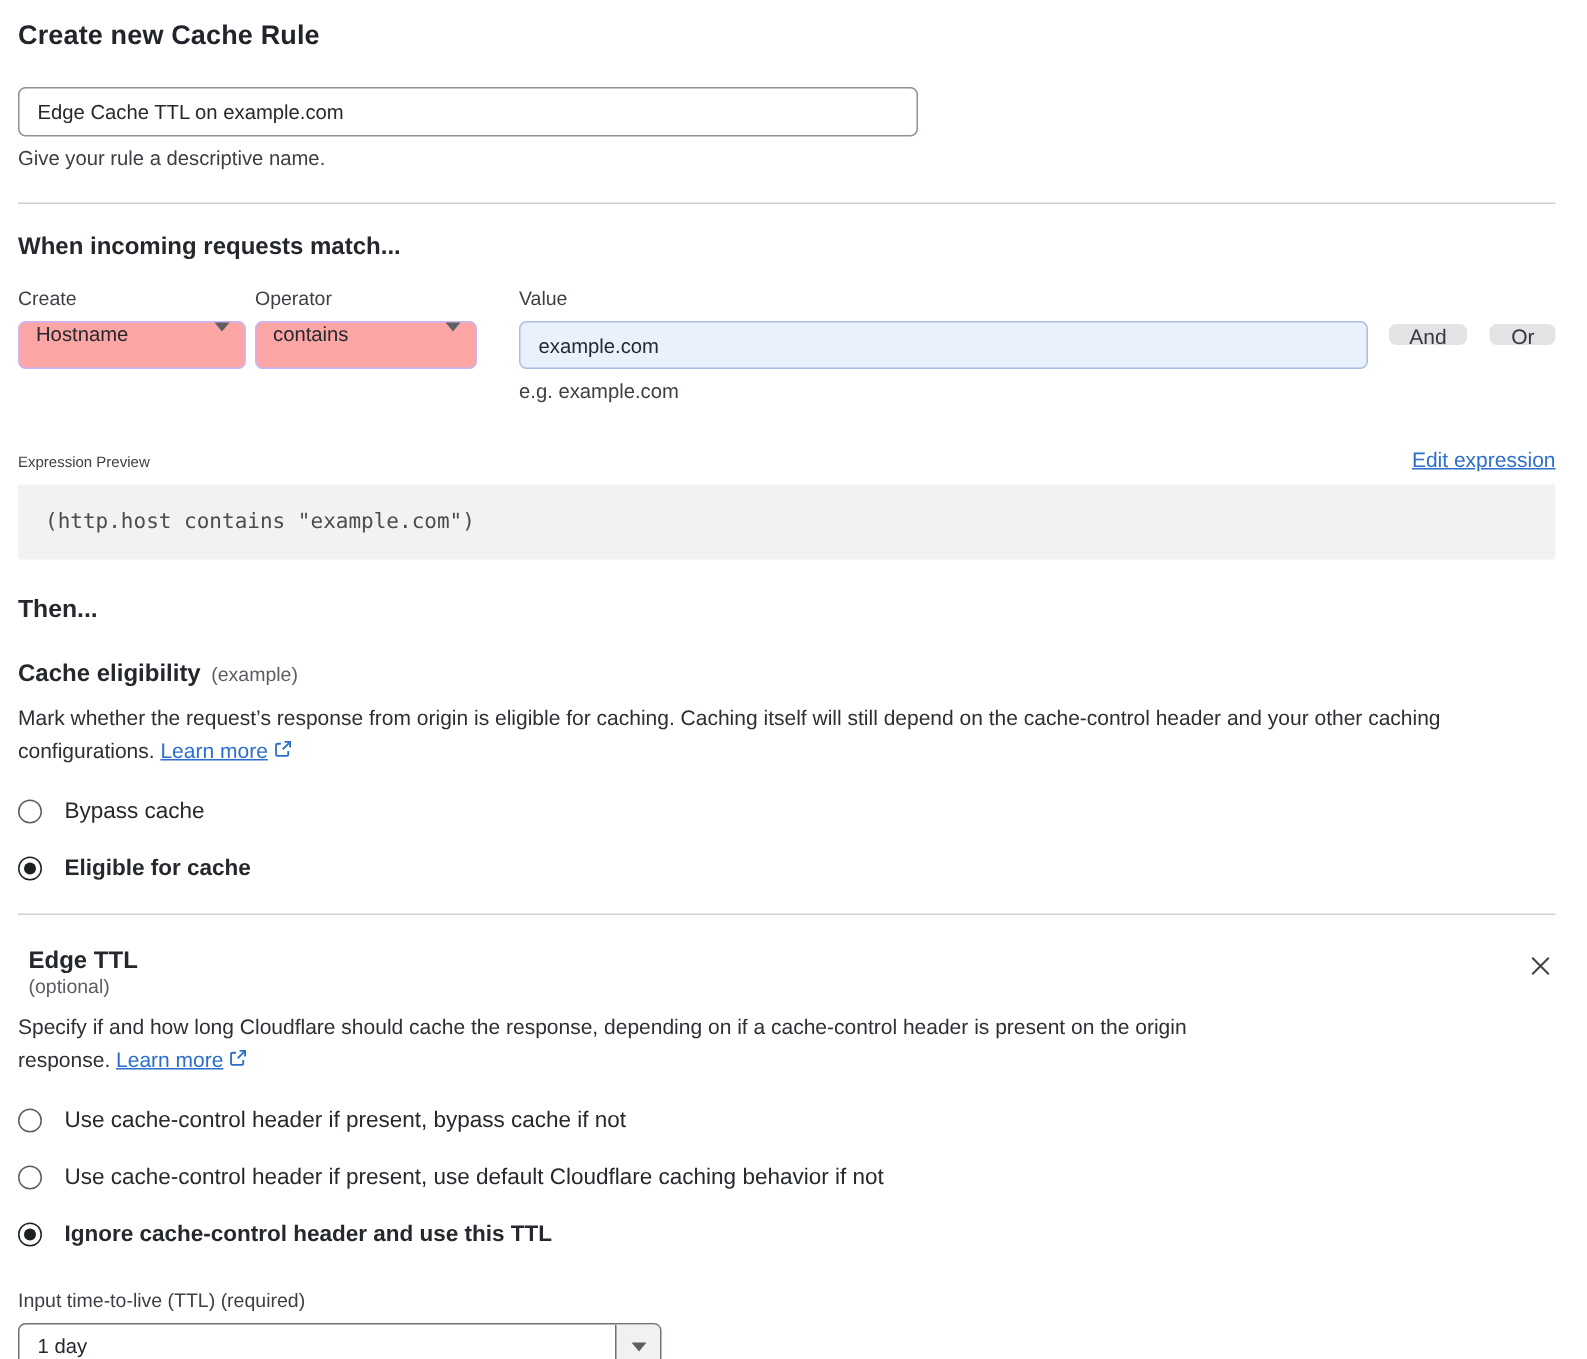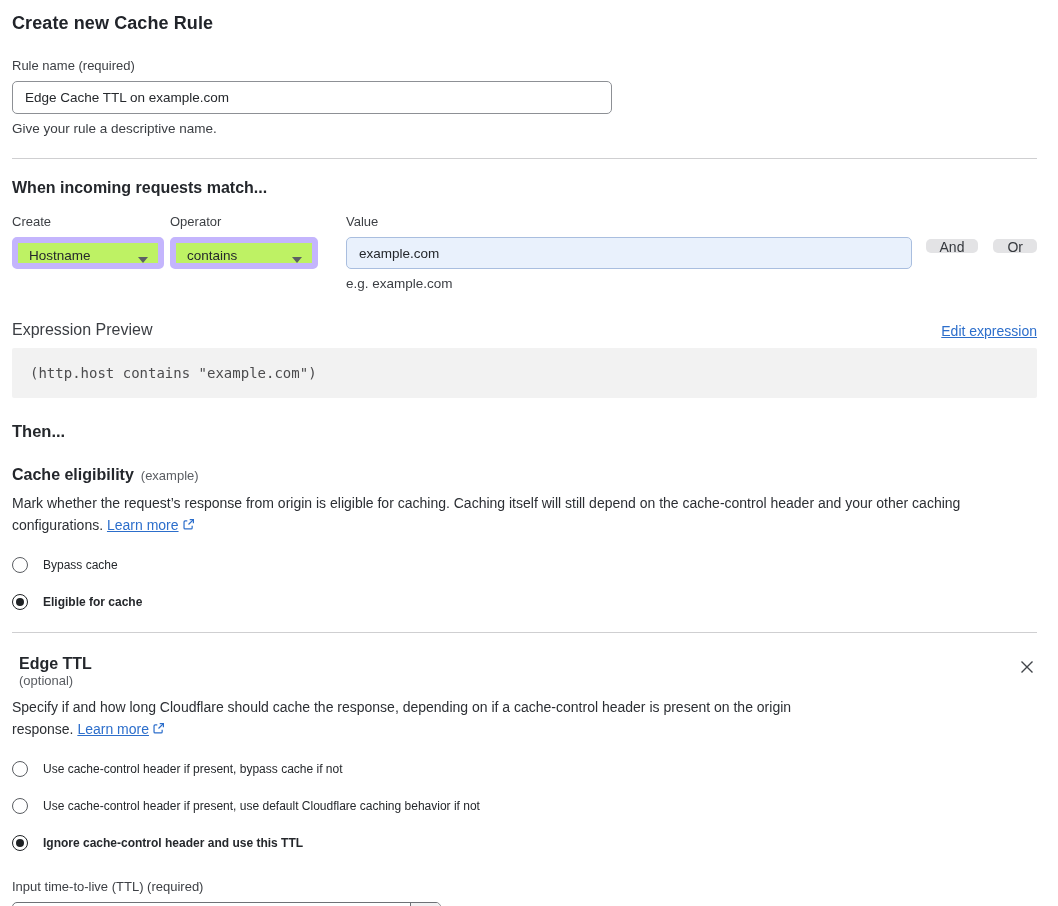--- a/index.html
+++ b/index.html
@@ -60,25 +60,25 @@
   }
 
   
   .match-row { display: flex; margin-top: 17px; }
   .match-col-field { width: 152px; }
   .match-col-operator { width: 148px; margin-left: 6px; }
   .match-col-value { flex: 1; margin-left: 28px; }
 
   .select-box {
     height: 32px;
-    border: 6px solid #c4b5fd;
-    border-radius: 5px;
-    background: #bef264;
-    display: flex;
-    align-items: flex-end;
+    border: 1px solid #c4b5fd;
+    border-radius: 5px;
+    background: #fca5a5;
+    display: flex;
+    align-items: flex-start;
     justify-content: space-between;
     padding: 0 10px 0 11px;
     font-size: 13.5px;
     color: #25282c;
     cursor: pointer;
   }
   .caret {
     width: 0; height: 0;
     border-left: 5px solid transparent;
     border-right: 5px solid transparent;
@@ -114,21 +114,21 @@
   .conn-btn.and { margin-left: 14px; }
   .conn-btn.or { margin-left: 15px; }
 
   
   .expr-header {
     display: flex;
     justify-content: space-between;
     align-items: flex-end;
     margin-top: 30px;
   }
-  .expr-label { font-size: 16px; color: #3b3e43; }
+  .expr-label { font-size: 10px; color: #3b3e43; }
   a.link {
     color: #2c6ecb;
     text-decoration: underline;
     font-size: 14px;
     cursor: pointer;
   }
   .code-block {
     margin-top: 9px;
     background: #f2f2f2;
     border-radius: 2px;
@@ -177,21 +177,21 @@
     justify-content: center;
   }
   .radio-row.selected .radio-circle { border-color: #1e2124; }
   .radio-dot {
     width: 8px; height: 8px;
     border-radius: 50%;
     background: #1e2124;
     display: none;
   }
   .radio-row.selected .radio-dot { display: block; }
-  .radio-label { font-size: 12px; color: #25282c; margin-left: 15px; }
+  .radio-label { font-size: 15px; color: #25282c; margin-left: 15px; }
   .radio-row.selected .radio-label { font-weight: 700; }
 
   .edge-header-row { display: flex; justify-content: space-between; align-items: flex-start; margin-top: 22px; }
   .close-btn {
     background: none; border: none; padding: 2px; cursor: pointer; margin-top: 2px;
     line-height: 0;
   }
 
   
   .ttl-label { margin-top: 28px; }
@@ -224,21 +224,20 @@
     justify-content: center;
   }
 </style>
 </head>
 <body>
 
 <div class="page">
 
   <h1 class="page-title">Create new Cache Rule</h1>
 
-  <label class="field-label">Rule name (required)</label>
   <input class="text-input" type="text" value="Edge Cache TTL on example.com" style="">
   <div class="helper-text">Give your rule a descriptive name.</div>
 
   <hr class="divider">
 
   <h2 class="section-heading">When incoming requests match...</h2>
 
   <div class="match-row">
     <div class="match-col-field">
       <label class="field-label">Create</label>

